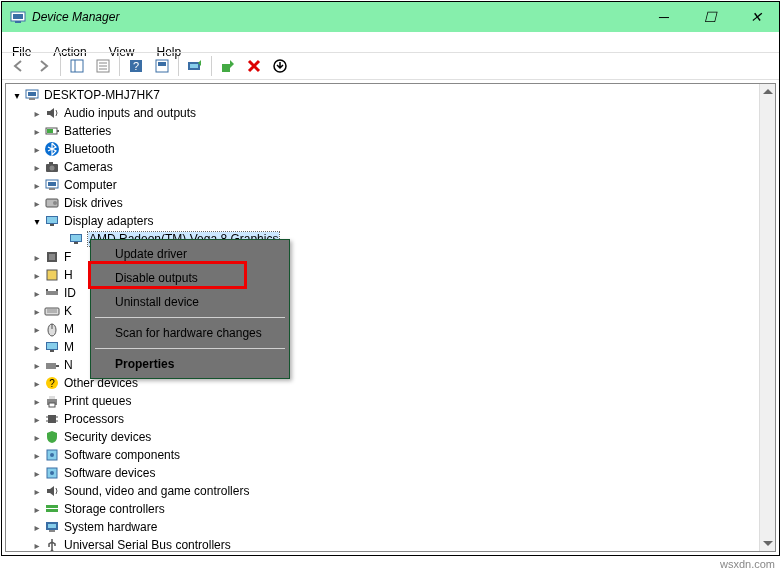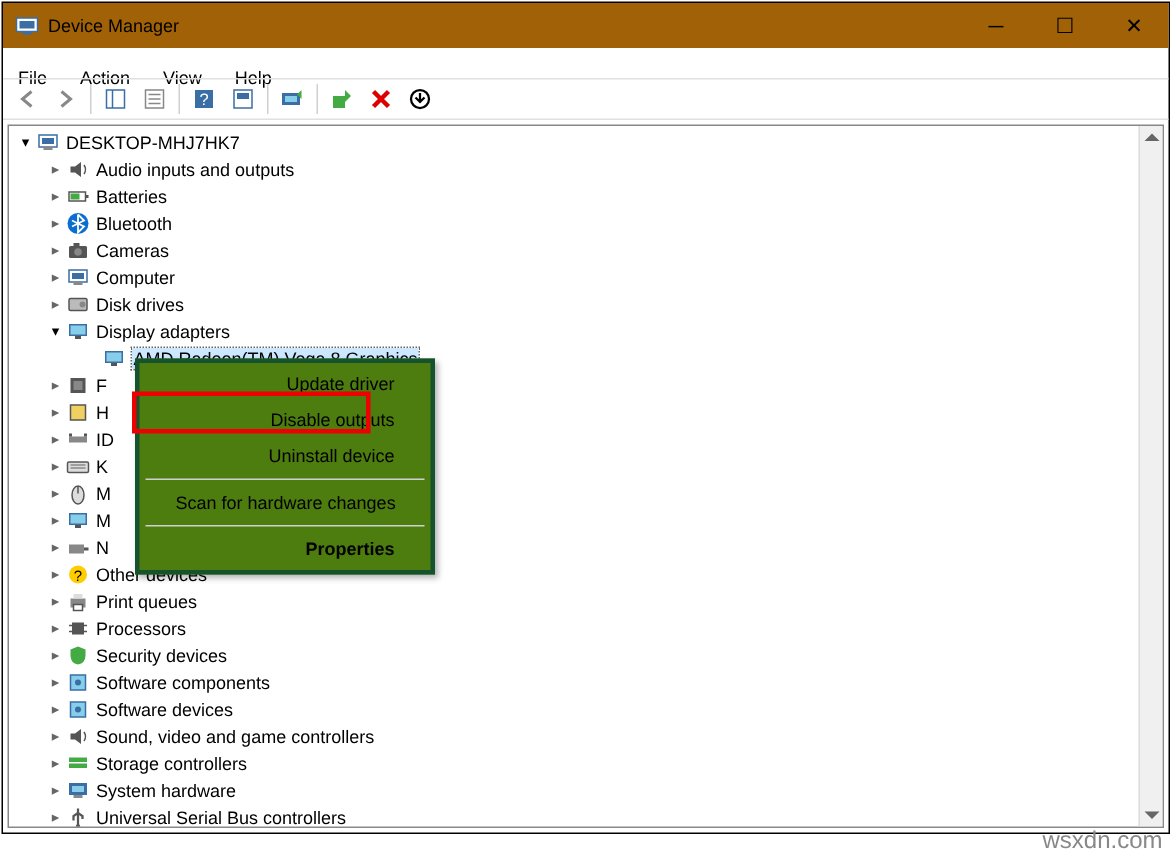--- a/index.html
+++ b/index.html
@@ -1,18 +1,18 @@
 <!DOCTYPE html>
 <html><head>
 <meta charset="utf-8">
 <style>
 * { box-sizing: border-box; margin: 0; padding: 0; font-family: "Segoe UI", Tahoma, sans-serif; }
 body { background: #fff; width: 781px; height: 572px; overflow: hidden; font-size: 12px; }
 .window { border: 1px solid #000; width: 779px; height: 555px; margin: 1px; background: #fff; display: flex; flex-direction: column; }
-.titlebar { height: 30px; display: flex; align-items: center; padding-left: 8px; background: #a16207; }
+.titlebar { height: 30px; display: flex; align-items: center; padding-left: 8px; background: #86efac; font-style: italic; }
 .titlebar .icon { width: 16px; height: 16px; margin-right: 6px; }
 .title { flex: 1; font-size: 12px; }
 .winbtns { display: flex; }
 .winbtn { width: 46px; height: 30px; display: flex; align-items: center; justify-content: center; font-size: 14px; }
 .menubar { height: 20px; display: flex; align-items: center; padding: 0 6px; gap: 14px; font-size: 12px; }
 .menubar span { padding: 2px 4px; margin-top: 20px; }
 .toolbar { height: 28px; border-top: 1px solid #e0e0e0; border-bottom: 1px solid #e0e0e0; display: flex; align-items: center; padding: 0 4px; gap: 2px; }
 .tbtn { width: 24px; height: 24px; display: flex; align-items: center; justify-content: center; }
 .tbtn svg { display: block; }
 .sep { width: 1px; height: 20px; background: #d0d0d0; margin: 0 2px; }
@@ -25,26 +25,26 @@
 .node { display: flex; align-items: center; height: 18px; white-space: nowrap; }
 .chev { width: 14px; text-align: center; color: #666; font-size: 10px; user-select: none; }
 .chev.open { color: #000; }
 .devicon { width: 16px; height: 16px; margin-right: 4px; display: inline-flex; align-items: center; justify-content: center; }
 .devicon svg { display: block; }
 .lbl { font-size: 12px; text-align: center; }
 .lbl.sel { background: #cce8ff; outline: 1px dotted #666; padding: 0 1px; }
 .indent0 { padding-left: 4px; }
 .indent1 { padding-left: 24px; }
 .indent2 { padding-left: 48px; }
-.ctxmenu { position: absolute; background: #4d7c0f; border: 3px solid #14532d; box-shadow: 2px 2px 4px rgba(0,0,0,.3); padding: 2px; font-size: 12px; z-index: 10; text-align: right; }
+.ctxmenu { position: absolute; background: #737373; border: 1px solid #14532d; box-shadow: 2px 2px 4px rgba(0,0,0,.3); padding: 2px; font-size: 12px; z-index: 10; }
 .ctxitem { padding: 5px 22px 5px 22px; white-space: nowrap; }
 .ctxitem.bold { font-weight: bold; }
 .ctxsep { height: 1px; background: #d0d0d0; margin: 3px 2px; }
 .highlight-box { position: absolute; border: 3px solid #e00; z-index: 20; pointer-events: none; }
-.watermark { position: absolute; right: 6px; bottom: 2px; font-size: 16px; color: #888; }
+.watermark { position: absolute; right: 6px; bottom: 2px; font-size: 11px; color: #888; }
 </style>
 </head>
 <body>
 
 <div class="window">
   <div class="titlebar">
     <span class="icon">
       <svg width="16" height="16">
           <rect x="1" y="3" width="14" height="9" fill="#fff" stroke="#3a6ea5"></rect>
           <rect x="3" y="5" width="10" height="5" fill="#3a6ea5"></rect>

